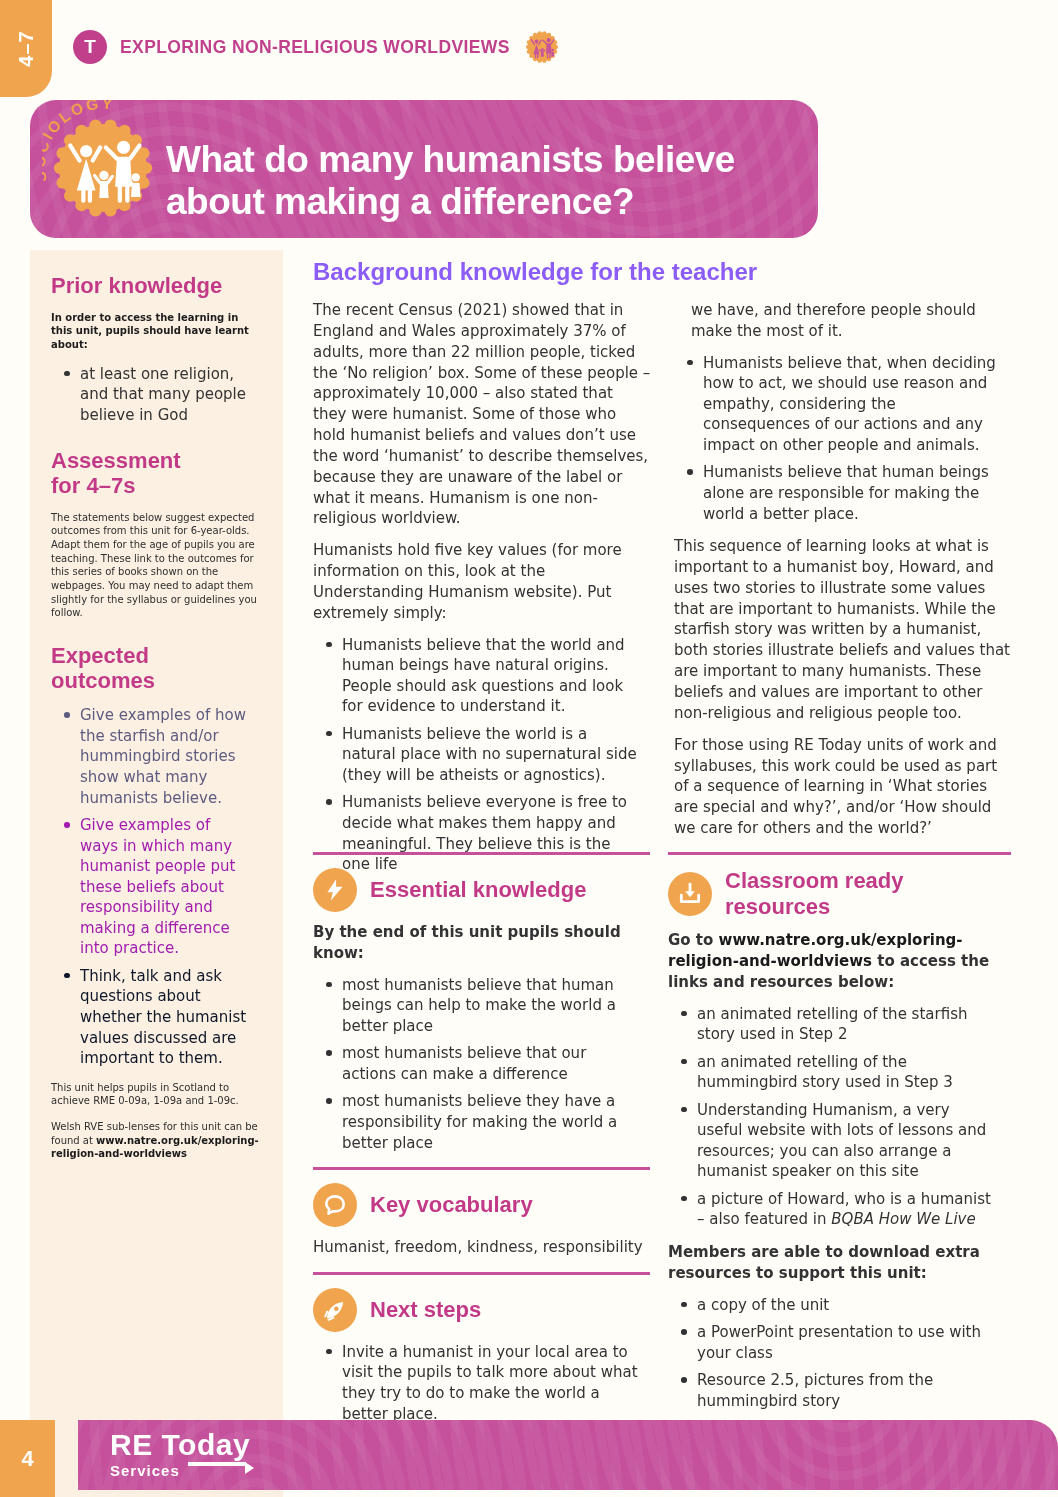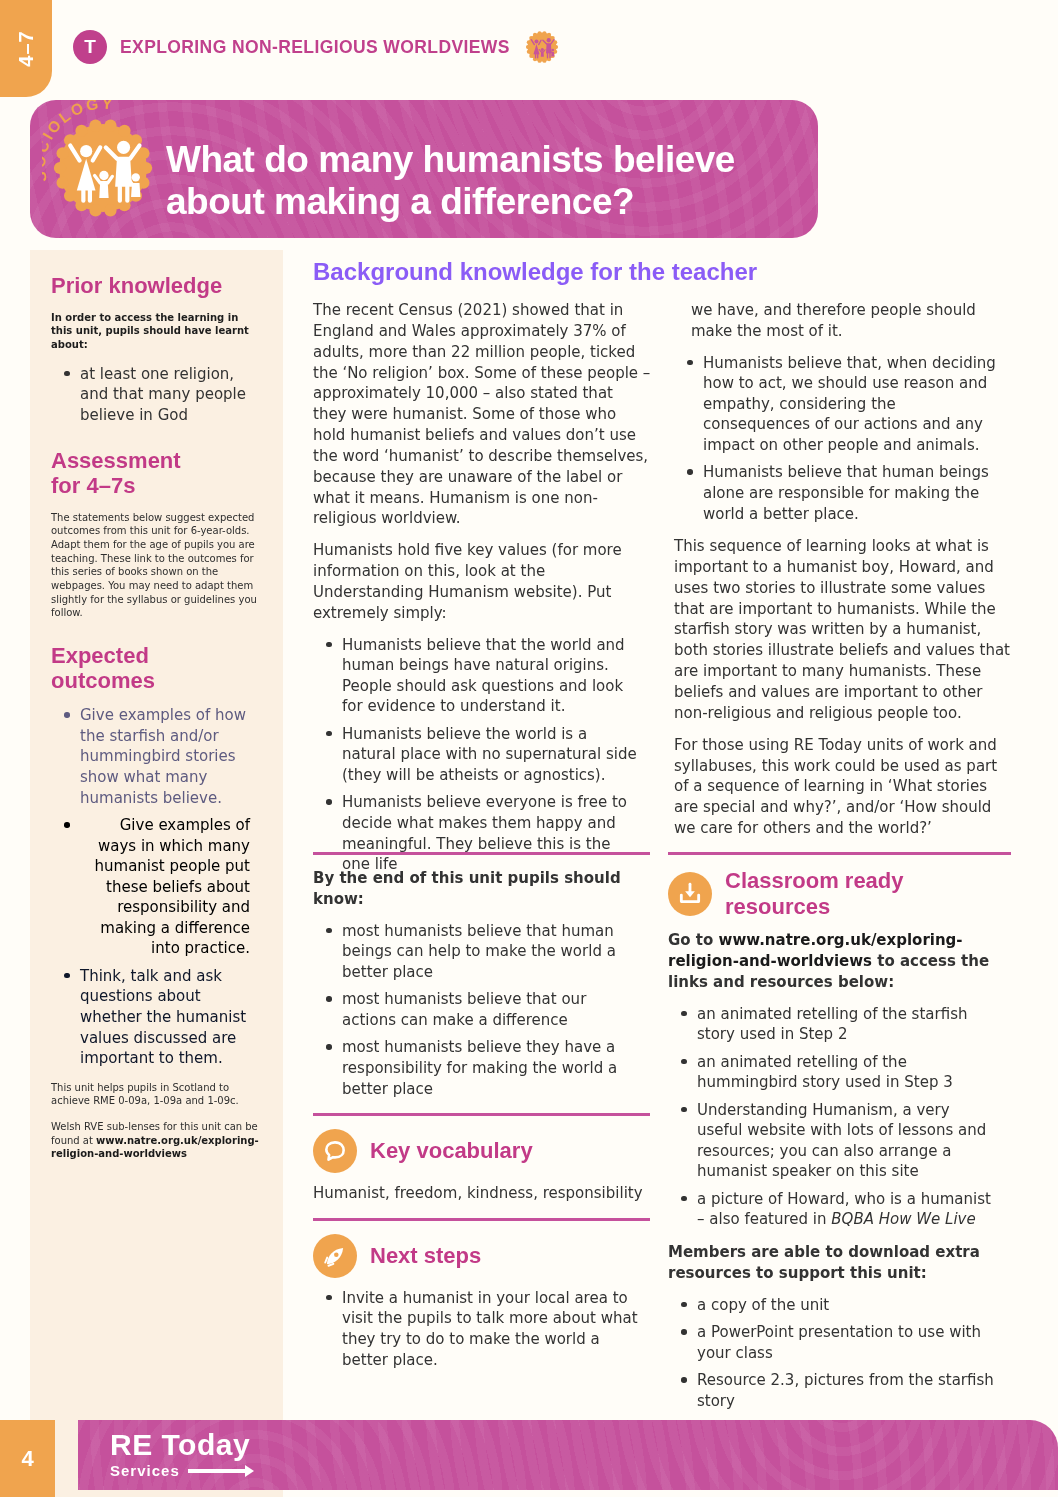--- a/index.html
+++ b/index.html
@@ -102,21 +102,21 @@
     position:absolute; left:0; top:1420px; width:55px; height:77px; background:#f0a44e;
     display:flex; align-items:center; justify-content:center;
   }
   .page-number { color:#fff; font-weight:700; font-size:22px; font-family:"Liberation Sans", sans-serif; }
   .footer-pink {
     position:absolute; left:78px; top:1420px; width:980px; height:70px;
     border-radius:0 28px 0 0;
   }
   .logo { position:absolute; left:32px; top:10px; color:#fff; font-family:"Liberation Sans", sans-serif; }
   .logo-main { font-size:30px; font-weight:700; letter-spacing:0.5px; line-height:1; }
-  .logo-sub-row { display:flex; align-items:center; gap:8px; margin-top:2px; }
+  .logo-sub-row { display:flex; gap:8px; margin-top:2px; }
   .logo-sub { font-size:15px; font-weight:700; letter-spacing:1px; }
   .logo-arrow-line { width:58px; height:4px; background:#fff; display:inline-block; }
   .logo-arrow-head {
     width:0; height:0; display:inline-block; margin-left:-9px;
     border-top:6px solid transparent; border-bottom:6px solid transparent; border-left:9px solid #fff;
   }
 </style>
 </head>
 <body>
 
@@ -202,21 +202,21 @@
   <ul class="bullets">
       <li>at least one religion, and that many people believe in God</li>
     </ul>
 
   <h3 class="side-heading mt w-narrow">Assessment for 4–7s</h3>
   <p class="side-text">The statements below suggest expected outcomes from this unit for 6-year-olds. Adapt them for the age of pupils you are teaching. These link to the outcomes for this series of books shown on the webpages. You may need to adapt them slightly for the syllabus or guidelines you follow.</p>
 
   <h3 class="side-heading mt w-narrow">Expected outcomes</h3>
   <ul class="bullets">
       <li style="color: rgb(94, 91, 128);">Give examples of how the starfish and/or hummingbird stories show what many humanists believe.</li>
-      <li style="color: #000000; text-align: right;">Give examples of ways in which many humanist people put these beliefs about responsibility and making a difference into practice.</li>
+      <li style="color: #a21caf;">Give examples of ways in which many humanist people put these beliefs about responsibility and making a difference into practice.</li>
       <li style="color: #0f172a;">Think, talk and ask questions about whether the humanist values discussed are important to them.</li>
     </ul>
 
   <p class="side-text">This unit helps pupils in Scotland to achieve RME 0-09a, 1-09a and 1-09c.</p>
   <p class="side-text"><span>Welsh RVE sub-lenses for this unit can be found at </span><span class="side-link">www.natre.org.uk/exploring-religion-and-worldviews</span></p>
 </aside>
 
 <h2 class="main-heading">Background knowledge for the teacher</h2>
 
 <div class="columns">
@@ -236,20 +236,28 @@
         <li>Humanists believe that human beings alone are responsible for making the world a better place.</li>
       </ul>
     <p class="body-text">This sequence of learning looks at what is important to a humanist boy, Howard, and uses two stories to illustrate some values that are important to humanists. While the starfish story was written by a humanist, both stories illustrate beliefs and values that are important to many humanists. These beliefs and values are important to other non-religious and religious people too.</p>
     <p class="body-text">For those using RE Today units of work and syllabuses, this work could be used as part of a sequence of learning in ‘What stories are special and why?’, and/or ‘How should we care for others and the world?’</p>
   </div>
 </div>
 
 <div class="sections-left">
 
   <section class="section">
+    <div class="section-header">
+      <div class="icon-circle">
+        <svg viewBox="0 0 24 24">
+            <polygon points="13,2 5,14 10,14 8,22 19,9 13,9" fill="#fff"></polygon>
+          </svg>
+      </div>
+      <h3 class="section-heading">Essential knowledge</h3>
+    </div>
     <p class="body-text bold-text">By the end of this unit pupils should know:</p>
     <ul class="bullets">
         <li>most humanists believe that human beings can help to make the world a better place</li>
         <li>most humanists believe that our actions can make a difference</li>
         <li>most humanists believe they have a responsibility for making the world a better place</li>
       </ul>
   </section>
 
   <section class="section">
     <div class="section-header">
@@ -298,21 +306,20 @@
     <ul class="bullets">
         <li>an animated retelling of the starfish story used in Step 2</li>
         <li>an animated retelling of the hummingbird story used in Step 3</li>
         <li>Understanding Humanism, a very useful website with lots of lessons and resources; you can also arrange a humanist speaker on this site</li>
         <li>a picture of Howard, who is a humanist – also featured in <em>BQBA How We Live</em></li>
       </ul>
     <p class="body-text bold-text">Members are able to download extra resources to support this unit:</p>
     <ul class="bullets">
         <li>a copy of the unit</li>
         <li>a PowerPoint presentation to use with your class</li>
-        <li>Resource 2.3, pictures from the starfish story</li>
         <li>Resource 2.5, pictures from the hummingbird story</li>
       </ul>
   </section>
 </div>
 
 <div class="footer-orange">
   <span class="page-number">4</span>
 </div>
 <div class="footer-pink pinkpat">
   <div class="logo">

